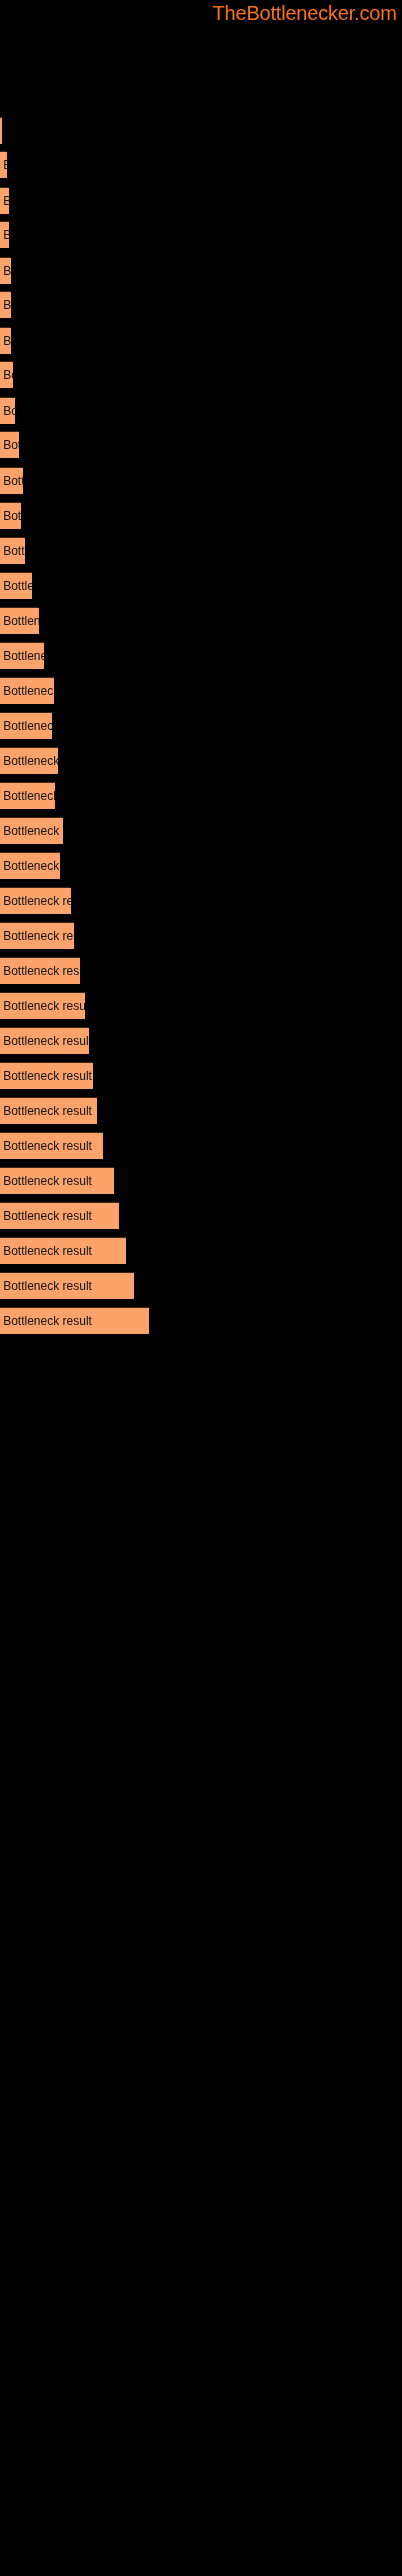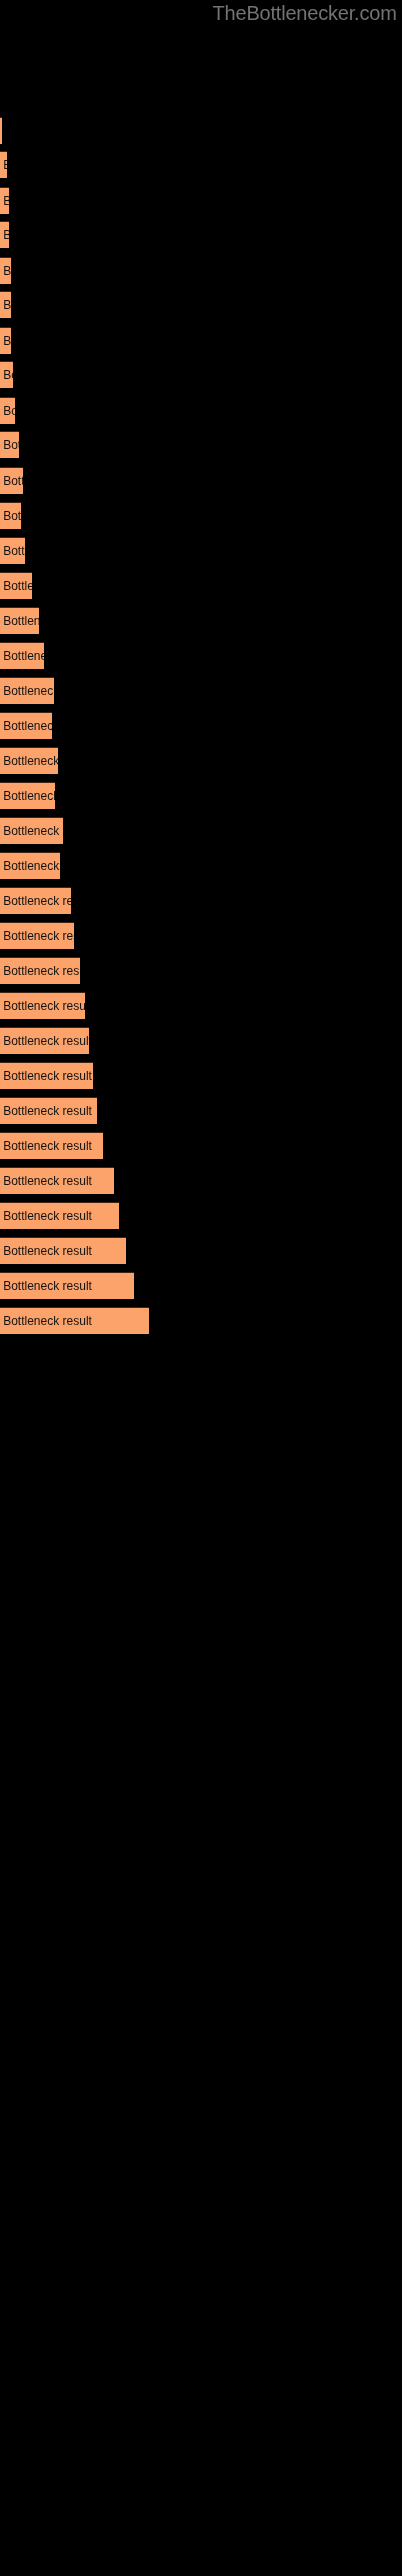--- a/index.html
+++ b/index.html
@@ -85,21 +85,21 @@
     white-space: nowrap;
     pointer-events: none;
   }
 </style>
 </head>
 <body style="background: rgb(0, 0, 0);">
 
 <div id="chart-root" style="background: rgb(0, 0, 0);">
 
   <div id="site-header">
-    <div id="site-title" style="color: #737373; text-align: center;">TheBottlenecker.com</div>
+    <div id="site-title" style="color: #f97316; text-align: center;">TheBottlenecker.com</div>
   </div>
 
   <div id="plot-area">
       <div class="bar-row" style="top: 117px; width: 403px;">
         <div class="bar" style="width: 2.4px; height: 26.6px; background: rgb(251, 163, 106); border-top-color: rgb(61, 36, 21);"></div>
       </div>
       <div class="bar-row" style="top: 151px; width: 403px;">
         <div class="bar" style="width: 7.2px; height: 26.6px; background: rgb(251, 163, 106); border-top-color: rgb(61, 36, 21);">
           <span class="bar-label" style="color: rgb(18, 18, 18); height: 26.6px; line-height: 27px;">Bottleneck result</span>
         </div>

